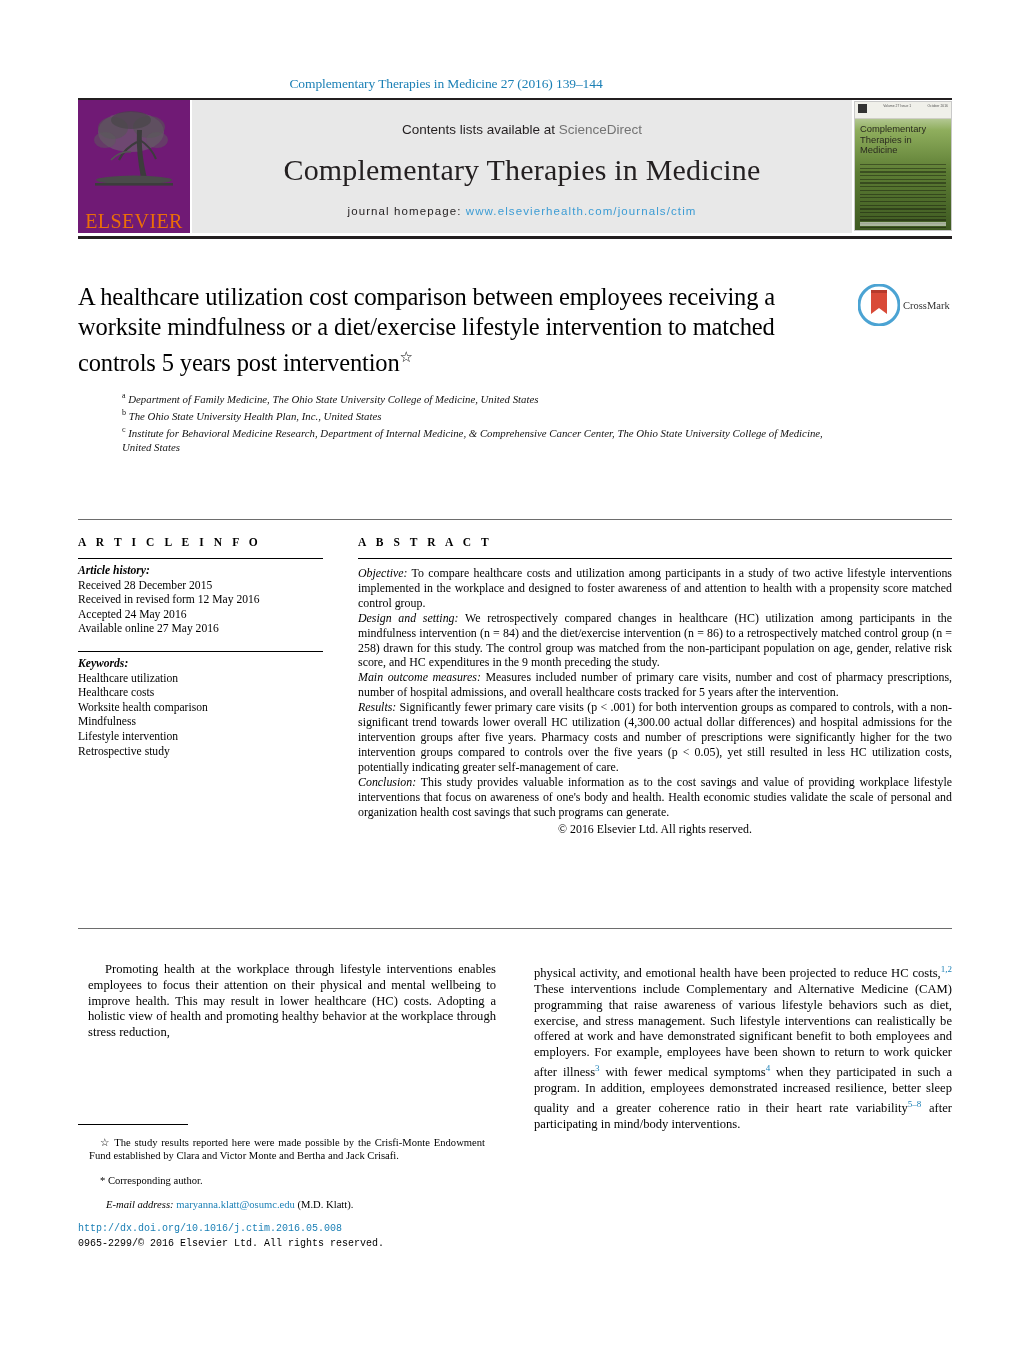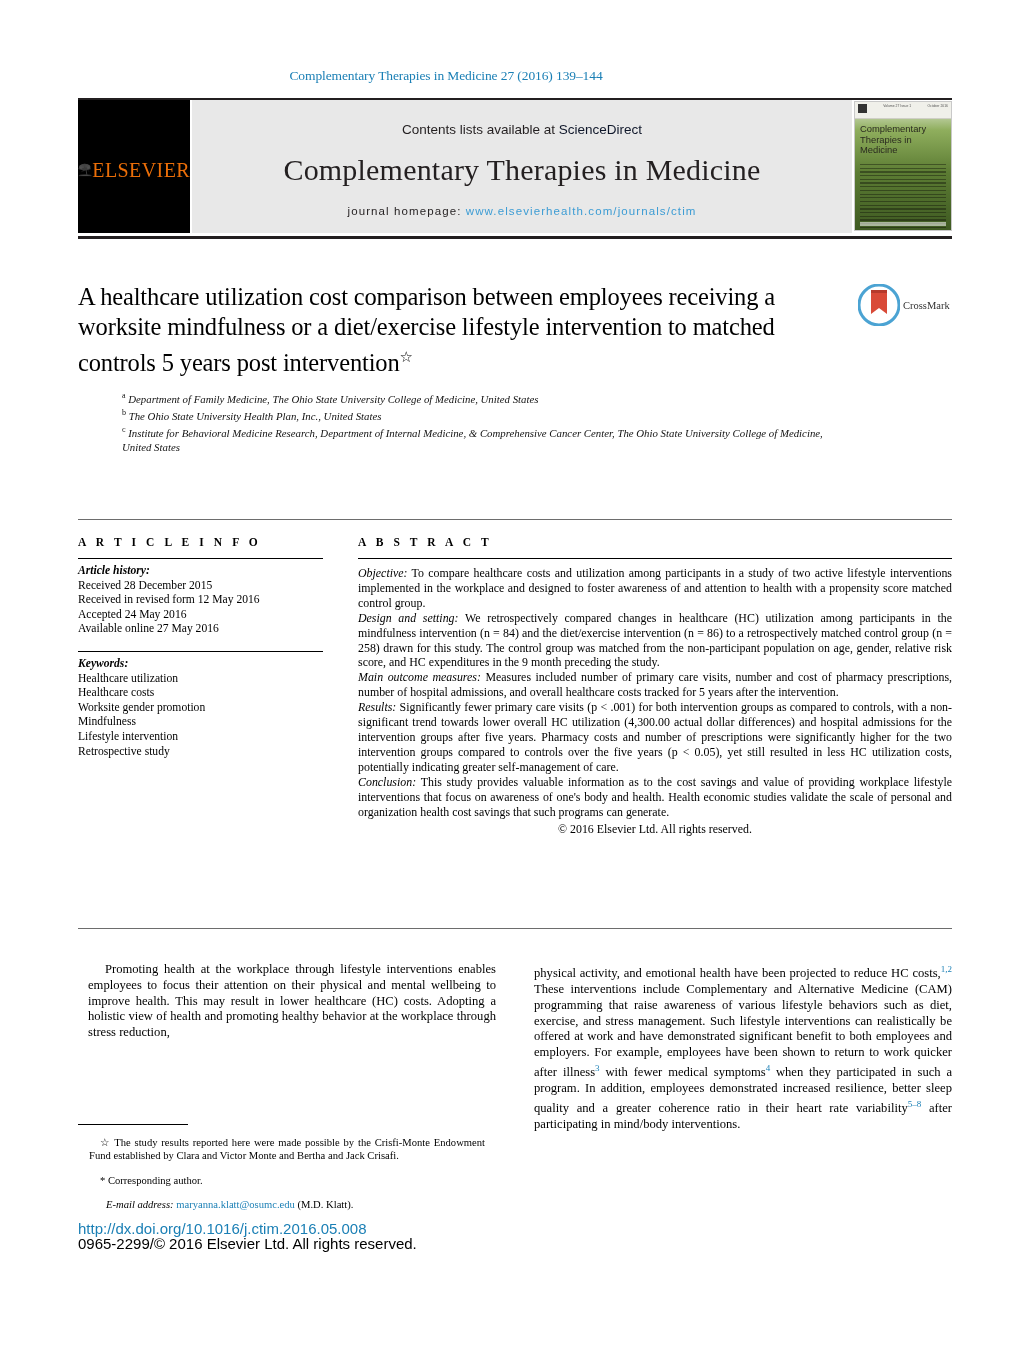--- a/index.html
+++ b/index.html
@@ -18,21 +18,21 @@
   .page {
     position: relative;
     width: 1020px;
     height: 1351px;
     padding: 0;
   }
 
   
   .running-head {
     position: absolute;
-    top: 68px;
+    top: 76px;
     left: 0;
     width: 892px;
     text-align: center;
     font-size: 13.5px;
     color: #1a7fb5;
     font-family: "Liberation Serif", serif;
     letter-spacing: -0.1px;
   }
 
   
@@ -43,24 +43,25 @@
     width: 874px;
     border-top: 2px solid #231f20;
     display: flex;
     align-items: stretch;
     height: 133px;
   }
   .elsevier-block {
     width: 112px;
     flex: 0 0 112px;
     display: flex;
+    flex-direction: column;
     align-items: center;
-    justify-content: flex-start;
+    justify-content: space-between;
     padding-top: 6px;
-    background: #000000;
+    background: #701a75;
   }
   .tree-svg { display:block; }
   .elsevier-word {
     font-family: "Liberation Serif", serif;
     color: #eb6e08;
     font-size: 20px;
     letter-spacing: 0.4px;
     margin-top: 1px;
   }
   .journal-banner {
@@ -73,21 +74,21 @@
     margin-left: 2px;
     margin-right: 2px;
     padding: 6px 0 4px 0;
   }
   .contents-line {
     font-family: "Liberation Sans", sans-serif;
     font-size: 13.5px;
     color: #231f20;
     margin-top: 4px;
   }
-  .contents-line .sd { color: #0f172a; }
+  .contents-line .sd { color: #737373; }
   .journal-title {
     font-family: "Liberation Serif", serif;
     font-size: 30px;
     color: #231f20;
     margin: 16px 0 18px 0;
     letter-spacing: 0.2px;
   }
   .homepage-line {
     font-family: "Liberation Sans", sans-serif;
     font-size: 11.5px;
@@ -309,22 +310,22 @@
   }
   .fn.hang { text-indent: 11px; }
   .fn .ital { font-style: italic; }
   .fn a, .link { color: #1a7fb5; text-decoration: none; }
 
   .bottom-meta {
     position: absolute;
     top: 1222px;
     left: 78px;
     width: 500px;
-    font-family: Liberation Sans, sans-serif;
-    font-size: 15px;
+    font-family: Liberation Mono, monospace;
+    font-size: 10px;
     line-height: 14.5px;
   }
   .bottom-meta .doi { color: #1a7fb5; display: block; }
   .bottom-meta .issn { display: block; color: #000; }
 </style>
 </head>
 <body>
 
 <div class="page">
 
@@ -429,21 +430,21 @@
       <span class="ln">Received in revised form 12 May 2016</span>
       <span class="ln">Accepted 24 May 2016</span>
       <span class="ln">Available online 27 May 2016</span>
     </div>
     <div class="info-gap"></div>
     <div class="hr-thin"></div>
     <div class="info-block">
       <span class="lbl">Keywords:</span>
       <span class="ln">Healthcare utilization</span>
       <span class="ln">Healthcare costs</span>
-      <span class="ln">Worksite gender promotion</span>
+      <span class="ln">Worksite health comparison</span>
       <span class="ln">Mindfulness</span>
       <span class="ln">Lifestyle intervention</span>
       <span class="ln">Retrospective study</span>
     </div>
   </div>
 
   <div class="abs-col">
     <div class="sec-head">A B S T R A C T</div>
     <div class="hr-abs"></div>
     <div class="abstract-body">

